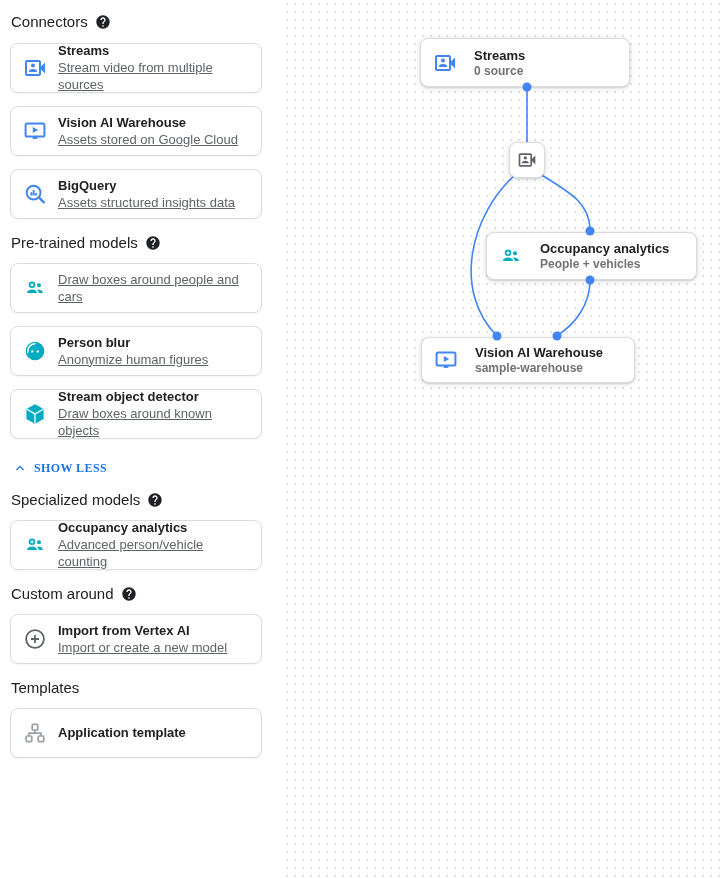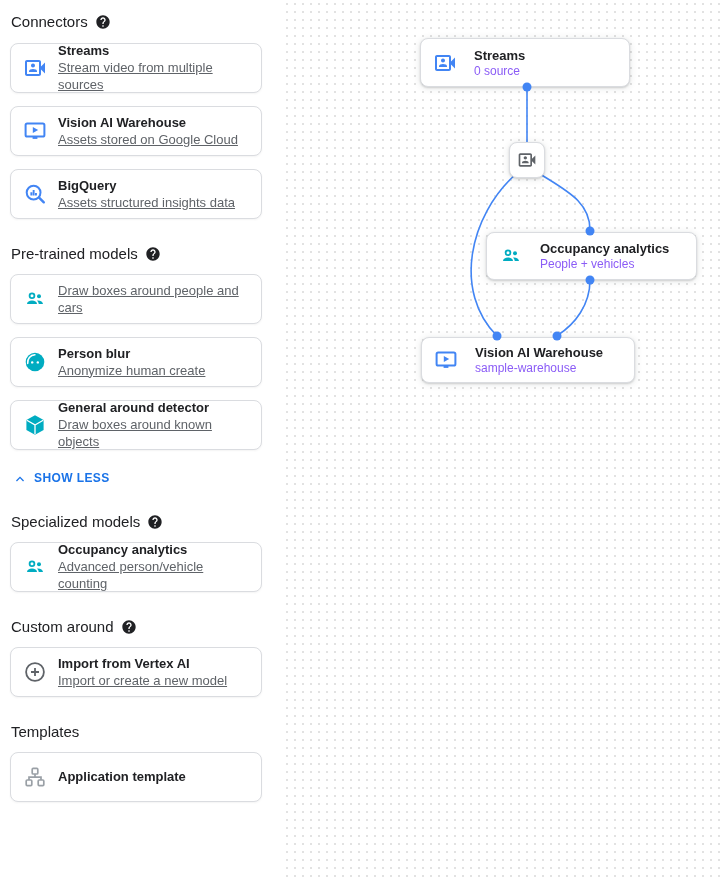--- a/index.html
+++ b/index.html
@@ -3,55 +3,55 @@
 <meta charset="utf-8">
 <style>
   * { margin:0; padding:0; box-sizing:border-box; }
   html,body { background:#fff; }
   body { font-family:"Liberation Sans","DejaVu Sans",sans-serif; color:#202124; }
   .app { display:flex; width:725px; height:878px; overflow:hidden; background:#fff; }
 
   
   .sidebar { width:283px; flex:none; padding:13px 21px 0 10px; background:#fff; }
   .section-header { display:flex; align-items:center; gap:7px; margin:0 0 12px 1px; }
-  .section-header.spaced { margin-top:26px; margin-bottom:11px; }
+  .section-header.spaced { margin-top:15px; margin-bottom:11px; }
   .section-title { font-size:15px; line-height:18px; color:#202124; }
   .help { width:16px; height:16px; display:inline-flex; cursor:pointer; }
   .help svg { width:16px; height:16px; }
 
   .card { display:flex; align-items:center; gap:11px; height:50px; padding:0 12px;
           border:1px solid #dadce0; border-radius:8px; background:#fff;
           margin-bottom:13px; cursor:grab; box-shadow:0 1px 2px rgba(60,64,67,.06); }
   .card-icon { width:24px; height:24px; flex:none; display:flex; }
   .card-icon svg { width:24px; height:24px; }
   .blue { color:#4285f4; }
   .teal { color:#00acc1; }
   .gray { color:#5f6368; }
   .lightgray { color:#9aa0a6; }
   .card-title { font-size:13px; font-weight:700; line-height:16px; color:#202124; }
   .card-sub { font-size:13px; line-height:17px; color:#5f6368;text-decoration:underline; }
 
-  .show-less { display:flex; gap:6px; margin:21px 0 0 2px;
-               color:#1a73e8; font-size:12px; font-weight:700; letter-spacing:.4px; cursor:pointer; }
+  .show-less { display:flex; align-items:center; gap:6px; margin:21px 0 0 2px;
+               color:#1a73e8; font-size:12px; font-weight:700; letter-spacing:.4px; cursor:pointer;font-family:Liberation Serif, serif; }
   .show-less svg { width:16px; height:16px; }
 
   
   .canvas { position:relative; flex:1; height:878px; background:#fff;
             background-image:radial-gradient(#e2e2e2 1.1px, transparent 1.4px);
             background-size:8px 8px; overflow:hidden; }
   .layer { position:absolute; left:0; top:0; width:442px; height:878px; pointer-events:none; }
   .edges { z-index:1; }
   .dots  { z-index:3; }
   .node { position:absolute; z-index:2; display:flex; align-items:center; gap:17px; padding:0 12px;
           background:#fff; border:1px solid #dadce0; border-radius:8px; cursor:grab;
           box-shadow:0 1px 2px rgba(60,64,67,.2), 0 1px 6px 1px rgba(60,64,67,.1); }
   .node-icon { width:24px; height:24px; flex:none; display:flex; }
   .node-icon svg { width:24px; height:24px; }
   .node-title { font-size:13px; font-weight:700; line-height:17px; color:#202124; }
-  .node-sub { font-size:12px; line-height:15px; color:#8b5cf6; }
+  .node-sub { font-size:12px; line-height:15px; color:#737373;font-weight:bold; }
   .node-streams   { left:137px; top:38px;  width:210px; height:49px; }
   .node-camera    { left:226px; top:142px; width:36px;  height:36px; justify-content:center; padding:0; }
   .node-camera .node-icon, .node-camera .node-icon svg { width:20px; height:20px; }
   .node-occupancy { left:203px; top:232px; width:211px; height:48px; }
   .node-warehouse { left:138px; top:337px; width:214px; height:46px; }
 </style>
 </head>
 <body>
 
 <svg width="0" height="0" style="position:absolute">
@@ -184,32 +184,32 @@
     </div>
 
     <div class="card">
       <span class="card-icon teal">
           <svg viewBox="0 0 24 24">
             <use href="#i-face"></use>
           </svg>
         </span>
       <div>
           <div class="card-title">Person blur</div>
-           <div class="card-sub">Anonymize human create</div>
+           <div class="card-sub">Anonymize human figures</div>
         </div>
     </div>
 
     <div class="card">
       <span class="card-icon teal">
           <svg viewBox="0 0 24 24">
             <use href="#i-cube"></use>
           </svg>
         </span>
       <div>
-          <div class="card-title">General around detector</div>
+          <div class="card-title">Stream object detector</div>
            <div class="card-sub">Draw boxes around known objects</div>
         </div>
     </div>
 
 
     <div class="show-less">
       <span style="display:inline-flex">
           <svg viewBox="0 0 24 24" width="16" height="16">
             <use href="#i-chevron-up"></use>
           </svg>

